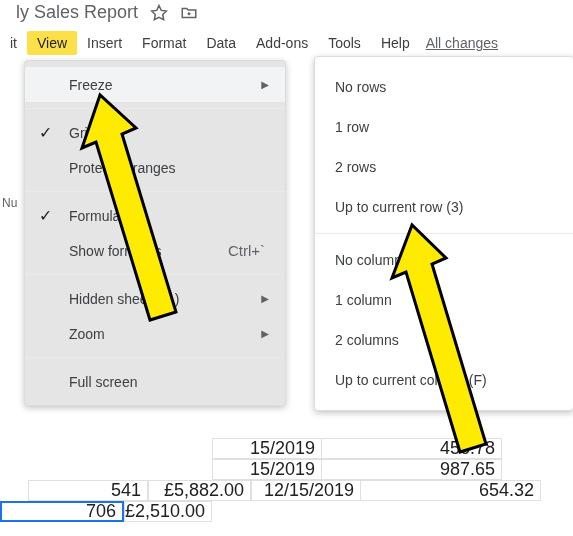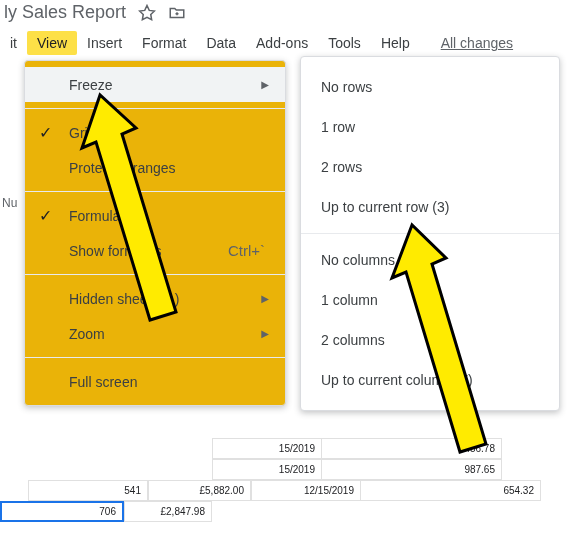--- a/index.html
+++ b/index.html
@@ -1,59 +1,59 @@
 <!DOCTYPE html>
 <html><head>
 <meta charset="utf-8">
 <style>
   * { box-sizing: border-box; margin: 0; padding: 0; font-family: Arial, sans-serif; }
   body { width: 573px; height: 536px; background: #fff; overflow: hidden; position: relative; color: #3c4043; }
 
   .title-row { display: flex; align-items: center; padding: 2px 0 2px 0; }
-  .doc-title { font-size: 18px; color: #5f6368; padding-left: 4px; }
+  .doc-title { font-size: 18px; color: #5f6368; padding-left: 16px; }
   .title-icon { margin-left: 12px; color: #5f6368; display:inline-flex; align-items:center; }
 
   .menubar { display: flex; align-items: center; padding: 6px 0 8px 0; font-size: 14px; }
   .menu-item { padding: 4px 10px; color: #3c4043; border-radius: 2px; }
   .menu-item.active { background: #fde047; color: #202124; }
   .menu-link { color: #5f6368; text-decoration: underline; padding:4px 6px; }
 
   .dropdown {
     position: absolute;
     top: 60px; left: 24px;
     width: 262px;
-    background: #eab308;
+    background: #e5e5e5;
     border: 1px solid #dadce0;
     box-shadow: 0 2px 6px rgba(60,64,67,.3);
     border-radius: 4px;
     z-index: 10;
     padding: 6px 0;
   }
   .dd-row { position: relative; display: flex; align-items: center; height: 35px; padding: 0 20px 0 44px; font-size: 14px; color: #3c4043; }
   .dd-row.hover { background: #f1f3f4; }
   .dd-row .chev { position:absolute; right: 16px; color:#5f6368; font-size:10px; }
   .dd-row .chk { position:absolute; left: 14px; font-size: 16px; color:#202124; }
   .dd-row .sc { position:absolute; right: 20px; color:#5f6368; font-size: 15px; }
   .dd-sep { height: 1px; background: #e8eaed; margin: 6px 0; }
 
   .submenu {
     position: absolute;
-    top: 56px; left: 300px;
+    top: 56px; left: 314px;
     width: 260px;
     background: #fff;
     border: 1px solid #dadce0;
     box-shadow: 0 2px 6px rgba(60,64,67,.3);
     border-radius: 4px;
     z-index: 9;
     padding: 10px 0;
   }
   .sm-row { height: 40px; display:flex; align-items:center; padding: 0 20px; font-size: 14px; color:#3c4043; }
   .sm-sep { height:1px; background:#e8eaed; margin: 6px 0; }
 
-  .bg-grid { position:absolute; top: 200px; left: 0; right:0; font-size: 10px; color:#202124; z-index:1; }
+  .bg-grid { position:absolute; top: 200px; left: 0; right:0; font-size: 18px; color:#202124; z-index:1; }
   .bg-row { display:flex; height:21px; align-items:center; }
   .cell { border: 1px solid #e0e0e0; padding: 0 6px; height:21px; display:flex; align-items:center; }
   .num { justify-content:flex-end; }
   .link { color:#1a73e8; text-decoration: underline; }
 
   .colheader { position:absolute; left:0; top: 196px; font-size:12px; color:#5f6368; padding-left: 2px; }
 
   .arrows { position:absolute; top:0; left:0; width:573px; height:536px; z-index:20; pointer-events:none; }
 </style>
 </head>
@@ -76,21 +76,21 @@
 
 <div class="menubar">
   <span class="menu-item">it</span>
   <span class="menu-item active">View</span>
   <span class="menu-item">Insert</span>
   <span class="menu-item">Format</span>
   <span class="menu-item">Data</span>
   <span class="menu-item">Add-ons</span>
   <span class="menu-item">Tools</span>
   <span class="menu-item">Help</span>
-  <span class="menu-link" style="margin-left:15px;">All changes</span>
+  <span class="menu-link" style="margin-left:0;">All changes</span>
 </div>
 
 <div class="colheader">Nu</div>
 
 <div class="bg-grid" style="top:438px;">
   <div class="bg-row">
     <div class="cell num" style="width:124px; border:none;"></div>
     <div class="cell num" style="width:88px; border:none;"></div>
     <div class="cell num" style="width:110px;">15/2019</div>
     <div class="cell num" style="width:180px; border-left:none;">
@@ -108,21 +108,21 @@
   <div class="bg-row">
     <div class="cell num" style="width:120px;margin-left:28px;">541</div>
     <div class="cell num" style="width:103px;">£5,882.00</div>
     <div class="cell num" style="width:110px;">12/15/2019</div>
     <div class="cell num" style="width:180px; border-left:none;">
         <span style="margin-left:auto;">654.32</span>
       </div>
   </div>
   <div class="bg-row">
     <div class="cell num" style="width:124px; border:2px solid #1a73e8;">706</div>
-    <div class="cell num" style="width:88px;">£2,847.98</div>
+    <div class="cell num" style="width:88px;">£2,510.00</div>
   </div>
 </div>
 
 <div class="dropdown">
   <div class="dd-row hover">
     <span>Freeze</span>
     <span class="chev">▶</span>
   </div>
   <div class="dd-sep"></div>
   <div class="dd-row">

